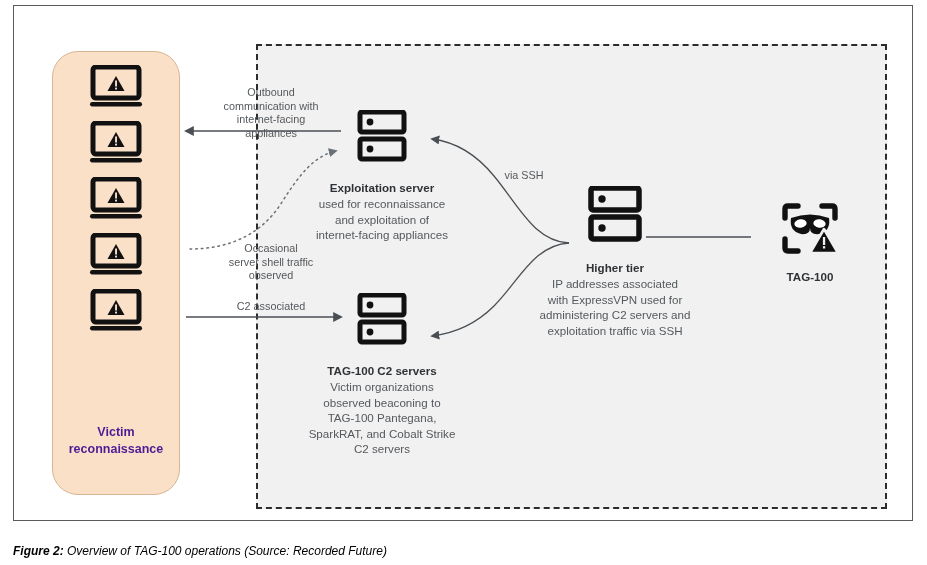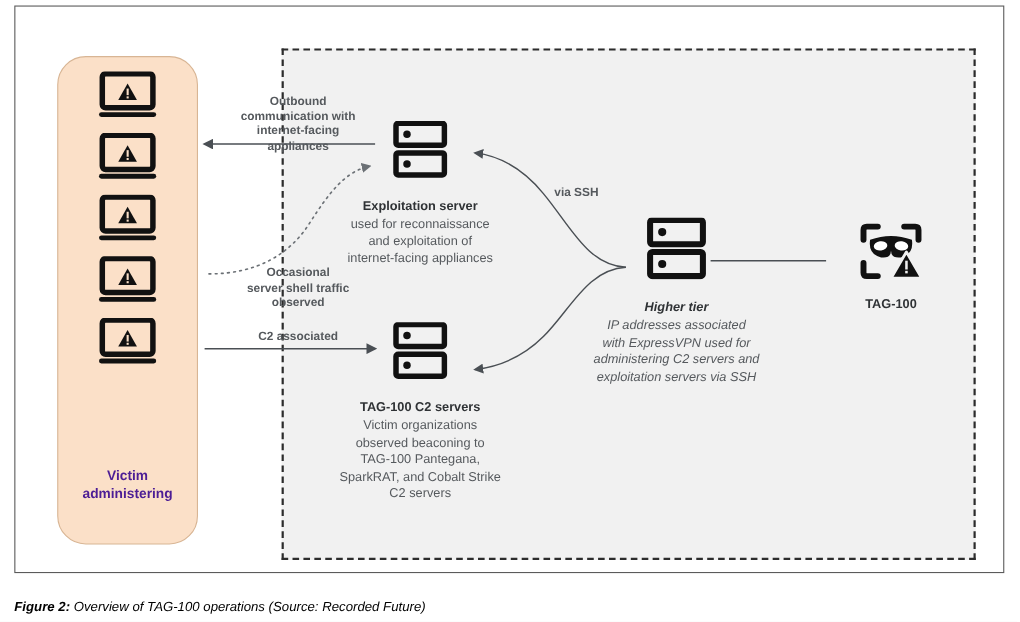--- a/index.html
+++ b/index.html
@@ -121,40 +121,38 @@
     top: 104px;
     width: 200px;
   }
   #node-c2 {
     left: 268px;
     top: 287px;
     width: 200px;
   }
   #node-higher {
     left: 490px;
-    top: 192px;
+    top: 180px;
     width: 222px;
-    font-style: italic;
   }
   #node-actor {
     left: 740px;
     top: 195px;
     width: 112px;
   }
   #node-actor .node-title {
     margin-top: 10px;
   }
   
   .edge-label {
     position: absolute;
     font-size: 10.8px;
     color: #55595d;
     line-height: 13.5px;
     text-align: center;
-    font-weight: bold;
   }
   #label-outbound {
     left: 186px;
     top: 80px;
     width: 142px;
   }
   #label-reverse {
     left: 186px;
     top: 236px;
     width: 142px;
@@ -227,21 +225,21 @@
         <svg class="laptop-icon" viewBox="0 0 54 44">
           <rect x="4" y="2" width="46" height="31" rx="3" fill="none" stroke="#111111" stroke-width="5"></rect>
           <path d="M27 11 L35.5 26 L18.5 26 Z" fill="#111111"></path>
           <rect x="26.1" y="15.5" width="1.9" height="6" fill="#fbe0c8"></rect>
           <rect x="26.1" y="22.6" width="1.9" height="1.9" fill="#fbe0c8"></rect>
           <rect x="1" y="37" width="52" height="4.4" rx="2.2" fill="#111111"></rect>
         </svg>
       </div>
       <div class="victim-label">
         <div>Victim</div>
-        <div>administering</div>
+        <div>reconnaissance</div>
       </div>
 
       <svg class="svg-layer" width="900" height="516">
         <defs>
           <marker id="arrow-left" viewBox="0 0 10 10" refX="9" refY="5" markerWidth="7" markerHeight="7" orient="auto-start-reverse">
             <path d="M 10 0 L 0 5 L 10 10 z" fill="#4a4f54"></path>
           </marker>
           <marker id="arrow-end" viewBox="0 0 10 10" refX="8" refY="5" markerWidth="7" markerHeight="7" orient="auto">
             <path d="M 0 0 L 10 5 L 0 10 z" fill="#4a4f54"></path>
           </marker>
@@ -318,21 +316,21 @@
           <rect x="3" y="2" width="48" height="22" rx="2" fill="none" stroke="#111111" stroke-width="5.5"></rect>
           <circle cx="14" cy="13" r="3.7" fill="#111111"></circle>
           <rect x="3" y="31" width="48" height="22" rx="2" fill="none" stroke="#111111" stroke-width="5.5"></rect>
           <circle cx="14" cy="42" r="3.7" fill="#111111"></circle>
         </svg>
         <div class="node-title">Higher tier</div>
         <div class="node-desc">
           <div>IP addresses associated</div>
           <div>with ExpressVPN used for</div>
           <div>administering C2 servers and</div>
-          <div>exploitation servers via SSH</div>
+          <div>exploitation traffic via SSH</div>
         </div>
       </div>
 
       <div class="node" id="node-actor">
         <svg class="node-icon" width="62" height="58" viewBox="0 0 62 58">
           <path d="M6 17 L6 8 Q6 5 9 5 L19 5" fill="none" stroke="#111111" stroke-width="5.4" stroke-linecap="round"></path>
           <path d="M43 5 L53 5 Q56 5 56 8 L56 17" fill="none" stroke="#111111" stroke-width="5.4" stroke-linecap="round"></path>
           <path d="M6 38 L6 47 Q6 50 9 50 L19 50" fill="none" stroke="#111111" stroke-width="5.4" stroke-linecap="round"></path>
           <path d="M12 17 Q31 10 50 17 Q52 30 40 33 Q31 34 31 27 Q31 34 22 33 Q10 30 12 17 Z" fill="#111111"></path>
           <ellipse cx="21.5" cy="22.5" rx="6.2" ry="4.2" fill="#ffffff" transform="rotate(-8 21.5 22.5)"></ellipse>

